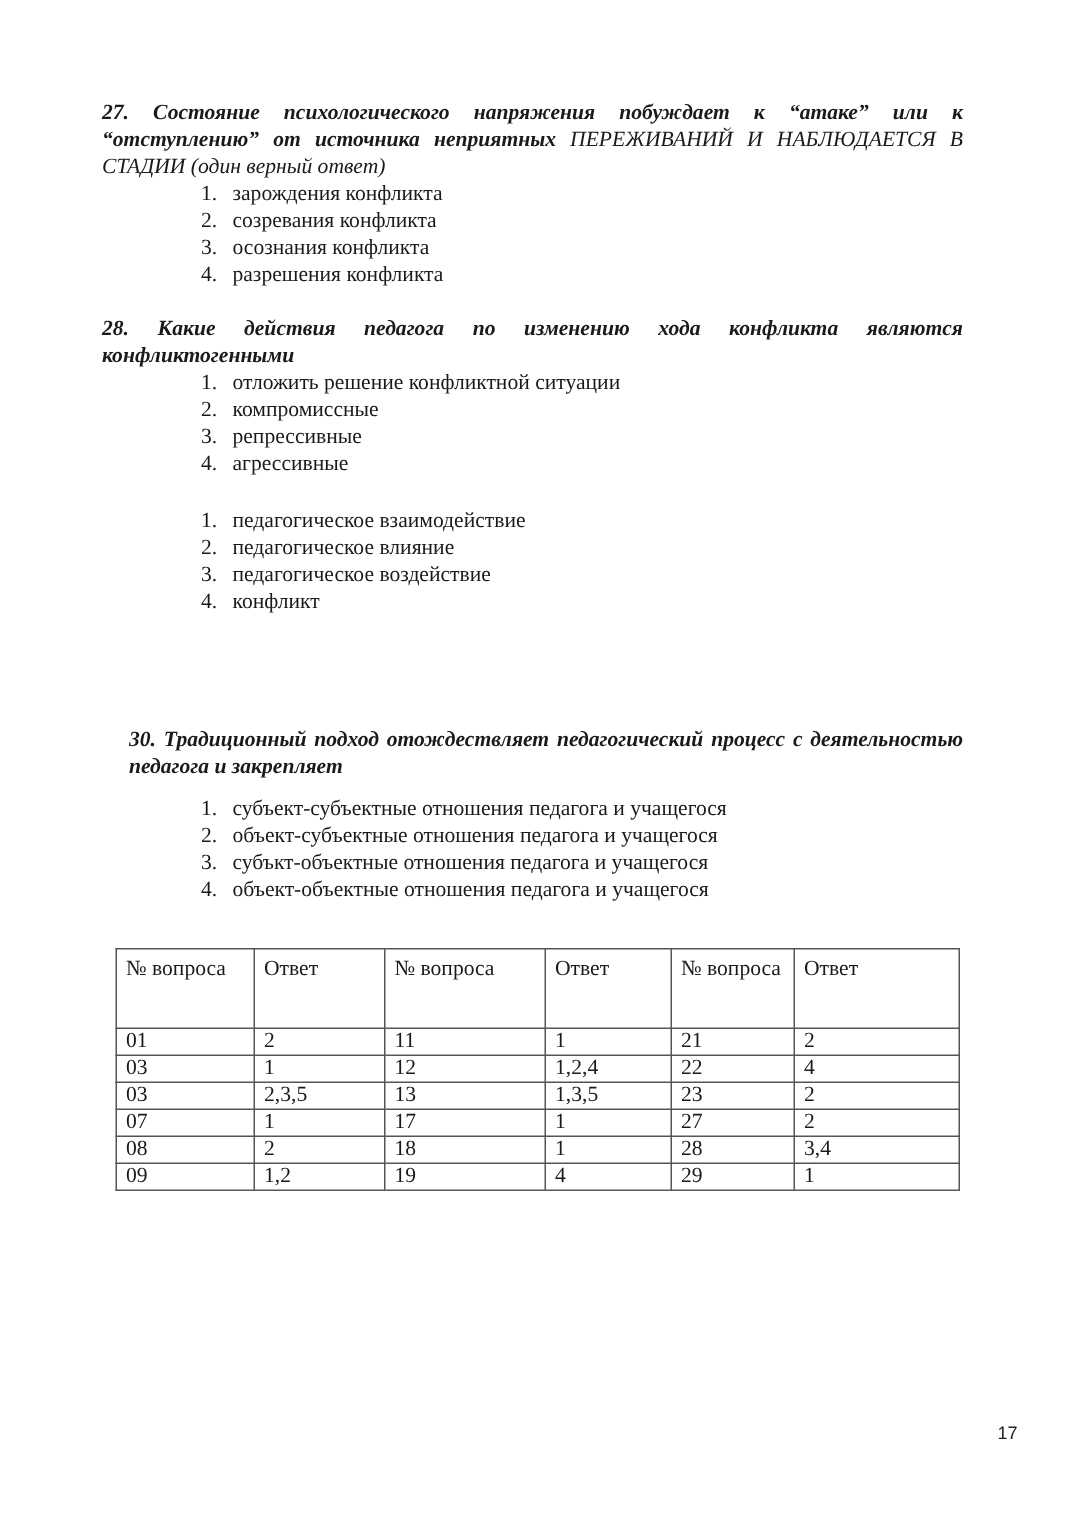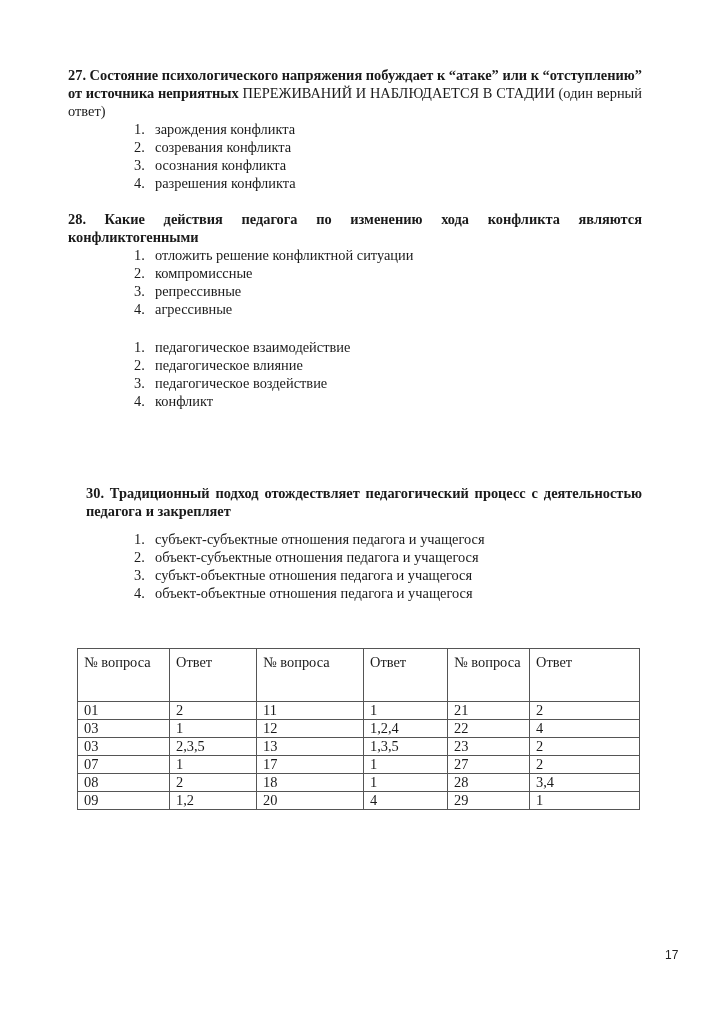--- a/index.html
+++ b/index.html
@@ -1,32 +1,32 @@
 <!DOCTYPE html>
 <html><head>
 <meta charset="utf-8">
 <style>
   html, body { margin:0; padding:0; background:#ffffff; }
   body { width:724px; height:1024px; position:relative; overflow:hidden;
          font-family:"Liberation Serif", serif; color:#1a1a1a; }
   .q { position:absolute; left:68px; width:574px; font-size:14.4px; line-height:18px; }
-  .q-title { font-weight:bold; text-align:justify; text-align-last:left; }
+  .q-title { font-weight:bold; text-align:justify; text-align-last:left;font-style:italic; }
   .q-title .caps { font-weight:normal; }
   .opts { margin:0; padding:0; list-style:none; }
   .opts li { height:18px; line-height:18px; position:relative; padding-left:87px; }
   .opts li .num { position:absolute; left:66px; width:18px; text-align:left; }
   #q27 { top:66px; }
   #q28 { top:210px; }
   #q29 { top:338px; }
   #q30 { top:484px; left:86px; width:556px; }
   #q30 .opts { margin-top:10px; }
   #q30 .opts li { padding-left:69px; }
   #q30 .opts li .num { left:48px; }
   table.ans { position:absolute; left:77px; top:632px; width:563px; border-collapse:collapse;
-              font-size:14.4px;margin-top:16px; }
+              font-size:14.4px; }
   table.ans td, table.ans th { border:1px solid #555; padding:0 6px; text-align:left;
               vertical-align:top; font-weight:normal; height:17px; line-height:17px; }
   table.ans th { height:48px; padding-top:4px; line-height:18px; }
   .c1 { width:79px; } .c2 { width:74px; } .c3 { width:94px; } .c4 { width:71px; } .c5 { width:69px; } .c6 { width:auto; }
   .page-num { position:absolute; left:665px; top:948px; font-family:"Liberation Sans", sans-serif; font-size:12px; color:#222; }
 </style>
 </head>
 <body>
 
 <div class="q" id="q27">
@@ -116,21 +116,21 @@
         <td>08</td>
         <td>2</td>
         <td>18</td>
         <td>1</td>
         <td>28</td>
         <td>3,4</td>
       </tr>
       <tr>
         <td>09</td>
         <td>1,2</td>
-        <td>20</td>
+        <td>19</td>
         <td>4</td>
         <td>29</td>
         <td>1</td>
       </tr>
     </tbody>
 </table>
 
 <div class="page-num">17</div>
 
 </body></html>

